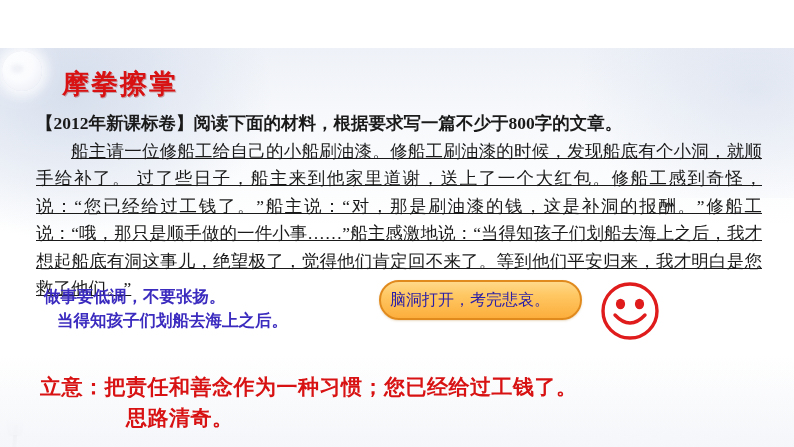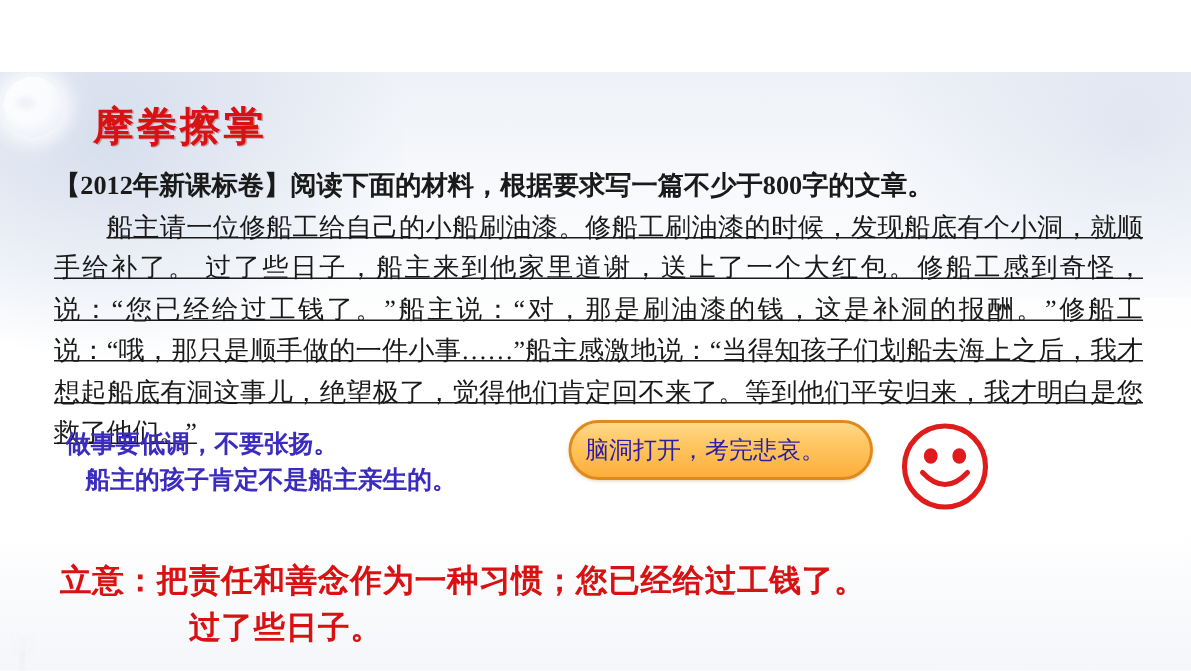--- a/index.html
+++ b/index.html
@@ -226,34 +226,34 @@
 
   <div class="heading">摩拳擦掌</div>
 
   <div class="passage">
     <span class="lead">【2012年新课标卷】阅读下面的材料，根据要求写一篇不少于800字的文章。</span>
     <span class="indent2">船主请一位修船工给自己的小船刷油漆。修船工刷油漆的时候，发现船底有个小洞，就顺手给补了。 过了些日子，船主来到他家里道谢，送上了一个大红包。修船工感到奇怪，说：“您已经给过工钱了。”船主说：“对，那是刷油漆的钱，这是补洞的报酬。”修船工说：“哦，那只是顺手做的一件小事……”船主感激地说：“当得知孩子们划船去海上之后，我才想起船底有洞这事儿，绝望极了，觉得他们肯定回不来了。等到他们平安归来，我才明白是您救了他们。”</span>
   </div>
 
   <div class="purple-notes">
     <span>做事要低调，不要张扬。</span>
-    <span class="line2">船主的孩子肯定不是船主亲生的。</span>
+    <span class="line2">当得知孩子们划船去海上之后。</span>
   </div>
 
   <div class="callout">
     <span>脑洞打开，考完悲哀。</span>
   </div>
 
   <div class="smiley">
     <svg width="62" height="62" viewBox="0 0 62 62" aria-hidden="true">
       <circle cx="31" cy="31" r="27" fill="none" stroke="#e01b1b" stroke-width="3.4"></circle>
       <ellipse cx="21.5" cy="24" rx="4.6" ry="5.2" fill="#e01b1b"></ellipse>
       <ellipse cx="40.5" cy="24" rx="4.6" ry="5.2" fill="#e01b1b"></ellipse>
       <path d="M16 35 Q31 51 46 35" fill="none" stroke="#e01b1b" stroke-width="3.4" stroke-linecap="round"></path>
     </svg>
   </div>
 
   <div class="conclusion">
     <span class="c-line1">立意：把责任和善念作为一种习惯；您已经给过工钱了。</span>
-    <span class="c-line2">过了些日子。</span>
+    <span class="c-line2">思路清奇。</span>
   </div>
 
 </div>
 
 </body></html>

